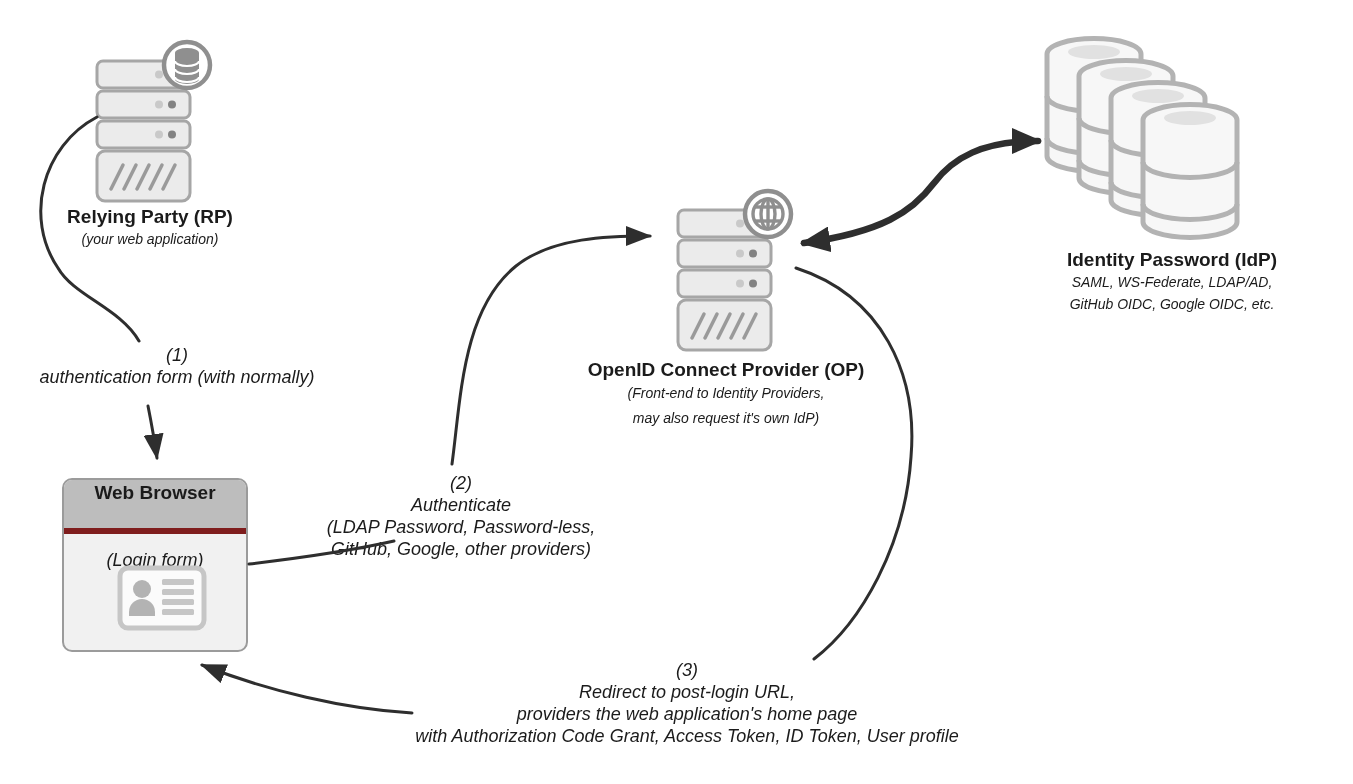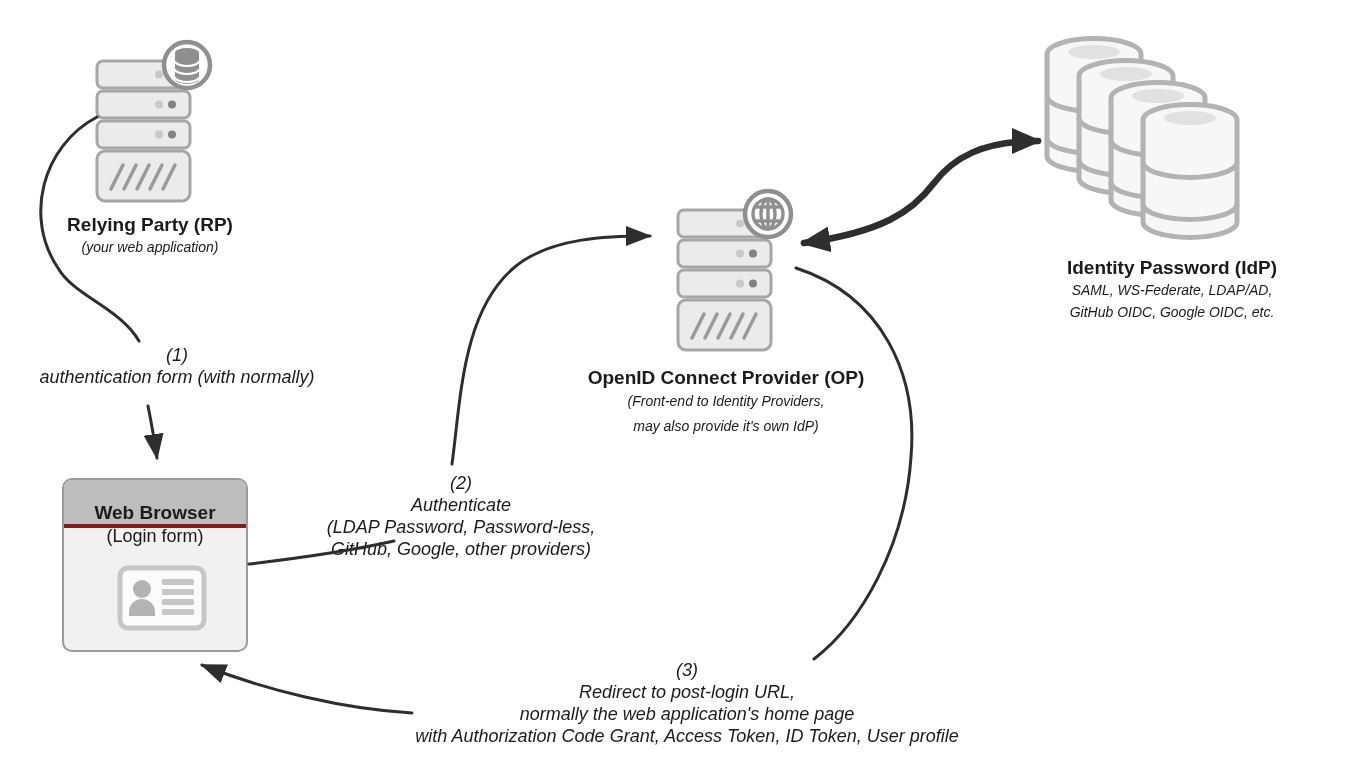--- a/index.html
+++ b/index.html
@@ -24,33 +24,33 @@
   .cyl-body { fill: #f7f7f7; stroke: #b3b3b3; stroke-width: 5; stroke-linejoin: round; }
   .cyl-band { fill: none; stroke: #b3b3b3; stroke-width: 5; }
   .cyl-top  { fill: #e1e1e1; }
 
   
   .arrow       { fill: none; stroke: #2e2e2e; stroke-width: 3; stroke-linecap: round; }
   .arrow-thick { fill: none; stroke: #2e2e2e; stroke-width: 6.5; stroke-linecap: round; }
 
   
   .node-label { position: absolute; text-align: center; transform: translateX(-50%); white-space: nowrap; }
-  .node-title { font-weight: bold; font-size: 19px; line-height: 23px; margin-top: 8px; }
+  .node-title { font-weight: bold; font-size: 19px; line-height: 23px; }
   .node-sub   { font-style: italic; font-size: 14px; line-height: 22px; }
   .lh25 .node-sub { line-height: 25px; }
   .step-label { position: absolute; text-align: center; transform: translateX(-50%);
                 font-style: italic; font-size: 18px; line-height: 22px; white-space: nowrap; }
 
   
   .browser { position: absolute; left: 62px; top: 478px; width: 186px; height: 174px;
              background: #f1f1f1; border: 2px solid #9b9b9b; border-radius: 10px; overflow: hidden; }
-  .browser-header { height: 48px; background: #bdbdbd; border-bottom: 4px solid #7f1d1d;
-                    text-align: center; padding-top: 20px; }
+  .browser-header { height: 54px; background: #bdbdbd; border-bottom: 6px solid #7f1d1d;
+                    text-align: center; padding-top: 0; }
   .browser-title { font-weight: bold; font-size: 19px; line-height: 25px; }
-  .browser-sub   { font-size: 18px; line-height: 22px; }
+  .browser-sub   { font-style: italic; font-size: 18px; line-height: 22px; margin-top: 44px; }
   .card-icon { position: absolute; left: 52px; top: 84px; }
 </style>
 </head>
 <body>
 
 <div class="canvas">
 
   <svg width="0" height="0" style="position:absolute" aria-hidden="true">
     <defs>
       <g id="server-body">
@@ -103,21 +103,21 @@
       <ellipse class="globe" cx="97" cy="27" rx="7" ry="15"></ellipse>
       <line class="globe" x1="97" y1="12" x2="97" y2="42"></line>
       <line class="globe" x1="83" y1="20" x2="111" y2="20"></line>
       <line class="globe" x1="83" y1="34" x2="111" y2="34"></line>
     </g>
   </svg>
 
   <div class="node-label lh25" style="left:726px; top:358px">
     <div class="node-title">OpenID Connect Provider (OP)</div>
     <div class="node-sub">(Front-end to Identity Providers,</div>
-    <div class="node-sub">may also provide it's own IdP)</div>
+    <div class="node-sub">may also request it's own IdP)</div>
   </div>
 
   <svg class="node-icon" style="left:1040px; top:30px" width="212" height="222" viewBox="0 0 212 222">
     <use href="#cylinder" x="4" y="4"></use>
     <use href="#cylinder" x="36" y="26"></use>
     <use href="#cylinder" x="68" y="48"></use>
     <use href="#cylinder" x="100" y="70"></use>
   </svg>
 
   <div class="node-label" style="left:1172px; top:248px">
@@ -154,21 +154,21 @@
   <div class="step-label" style="left:461px; top:472px">
     <div>(2)</div>
     <div>Authenticate</div>
     <div>(LDAP Password, Password-less,</div>
     <div>GitHub, Google, other providers)</div>
   </div>
 
   <div class="step-label" style="left:687px; top:659px">
     <div>(3)</div>
     <div>Redirect to post-login URL,</div>
-    <div>normally the web application's home page</div>
+    <div>providers the web application's home page</div>
     <div>with Authorization Code Grant, Access Token, ID Token, User profile</div>
   </div>
 
   <svg class="arrows" width="1353" height="784" viewBox="0 0 1353 784">
     <defs>
       <marker id="ah" markerUnits="userSpaceOnUse" markerWidth="26" markerHeight="20" refX="24" refY="10" orient="auto-start-reverse">
         <path d="M0,0 L26,10 L0,20 z" fill="#2e2e2e"></path>
       </marker>
       <marker id="ah-big" markerUnits="userSpaceOnUse" markerWidth="30" markerHeight="26" refX="26" refY="13" orient="auto-start-reverse">
         <path d="M0,0 L30,13 L0,26 z" fill="#2e2e2e"></path>

